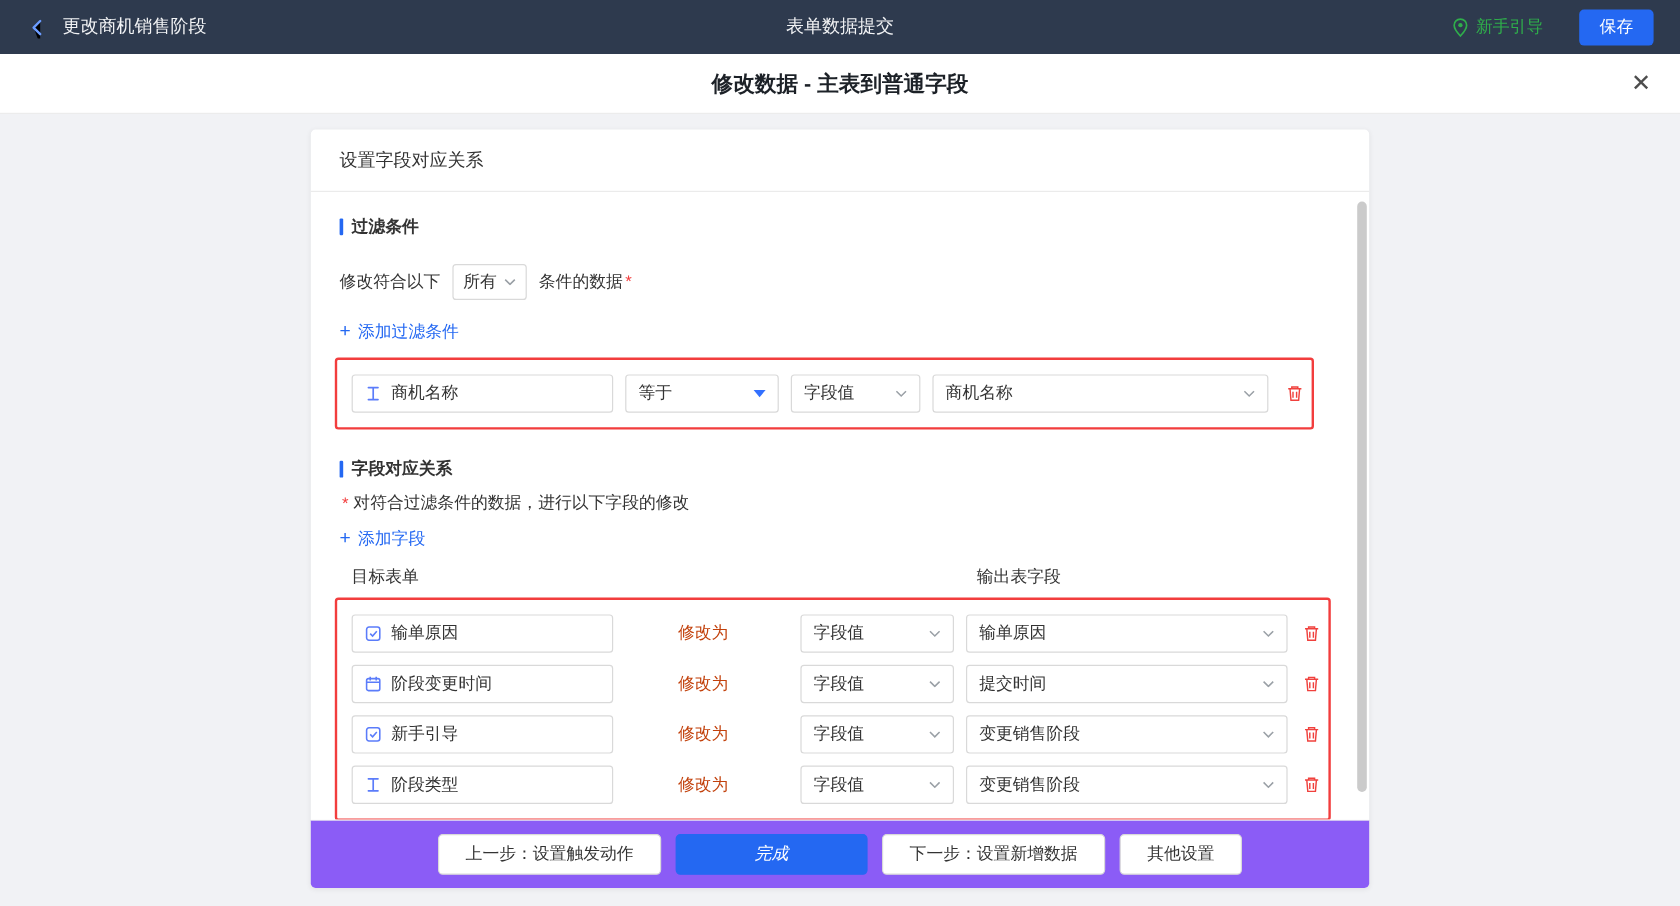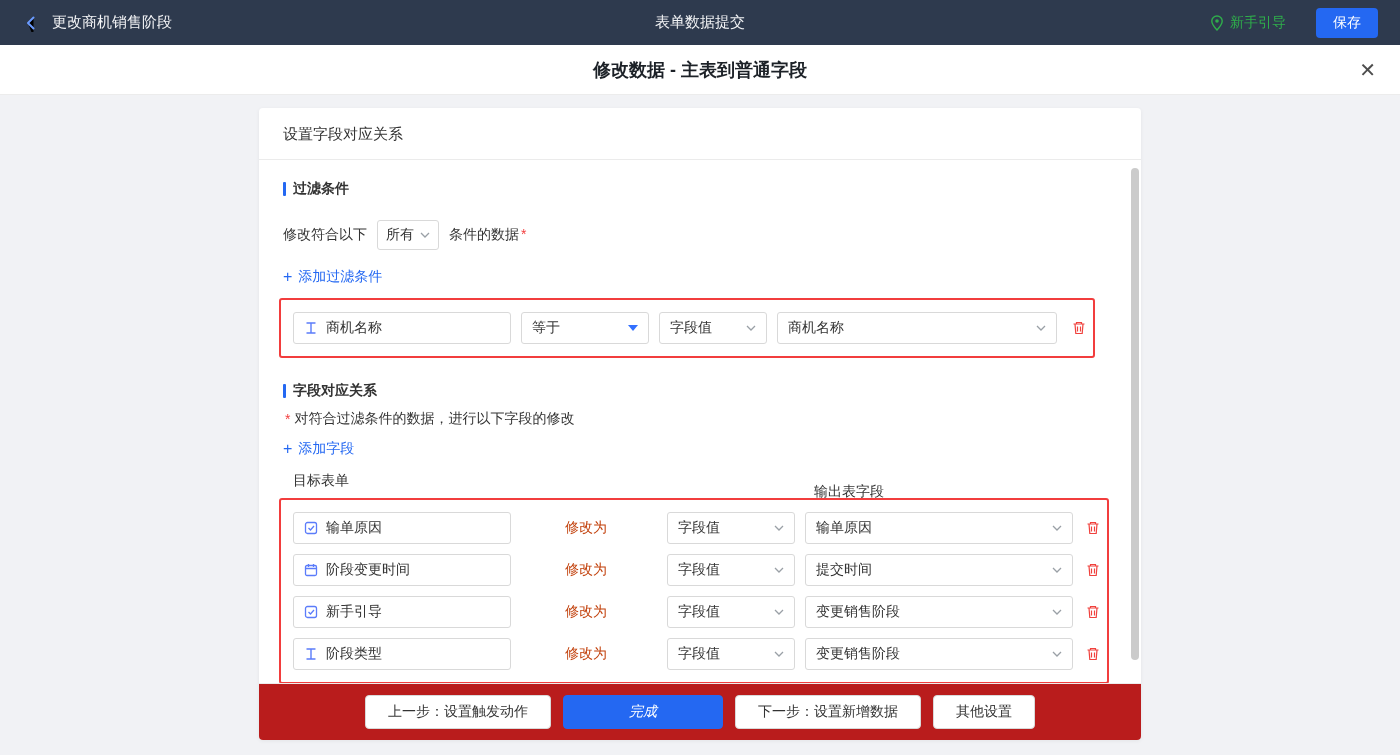--- a/index.html
+++ b/index.html
@@ -47,32 +47,32 @@
   .sel.op    { width:128px; margin-left:10px; }
   .sel.ftype { width:108px; margin-left:10px; }
   .sel.fval  { width:280px; margin-left:10px; }
   .filter-row .trash { margin-left:14px; }
 
   .tri-blue { width:0; height:0; border-left:5px solid transparent; border-right:5px solid transparent; border-top:6px solid #3370ff; }
 
   .desc-row { margin-top:10px; font-size:14px; color:#333; display:flex; align-items:center; gap:4px; }
   .cols-row { position:relative; height:20px; margin-top:14px; font-size:14px; color:#333; }
   .col-left  { position:absolute; left:10px; top:0; }
-  .col-right { position:absolute; left:531px; top:11px; }
+  .col-right { position:absolute; left:531px; top:0; }
 
   .map-row { display:flex; align-items:center; margin-bottom:10px; }
   .map-row:last-child { margin-bottom:0; }
   .modify-label { margin-left:54px; font-size:14px; color:#c2410c; }
   .sel.mtype { width:128px; margin-left:60px; }
   .sel.mval  { width:268px; margin-left:10px; }
   .map-row .trash { margin-left:12px; }
 
   .trash { display:flex; align-items:center; cursor:pointer; }
 
-  .card-footer { position:absolute; left:0; right:0; bottom:0; height:57px; border-top:1px solid #ededed; display:flex; align-items:center; justify-content:center; gap:12px; background:#b91c1c; border-radius:0 0 4px 4px; }
+  .card-footer { position:absolute; left:0; right:0; bottom:0; height:57px; border-top:1px solid #ededed; display:flex; align-items:center; justify-content:center; gap:12px; background:#8b5cf6; border-radius:0 0 4px 4px; }
   .btn { height:34px; border:1px solid #d9d9d9; border-radius:4px; background:#fff; color:#333; font-size:14px; padding:0 22px; cursor:pointer; }
   .btn.primary { background:#2468f2; border-color:#2468f2; color:#fff; width:160px;font-style:italic; }
 
   .scroll-thumb { position:absolute; right:2px; top:60px; width:8px; height:492px; background:#cbcbcb; border-radius:4px; cursor:pointer; }
 </style>
 </head>
 <body>
 
 <div class="topbar">
   <div class="topbar-left">

